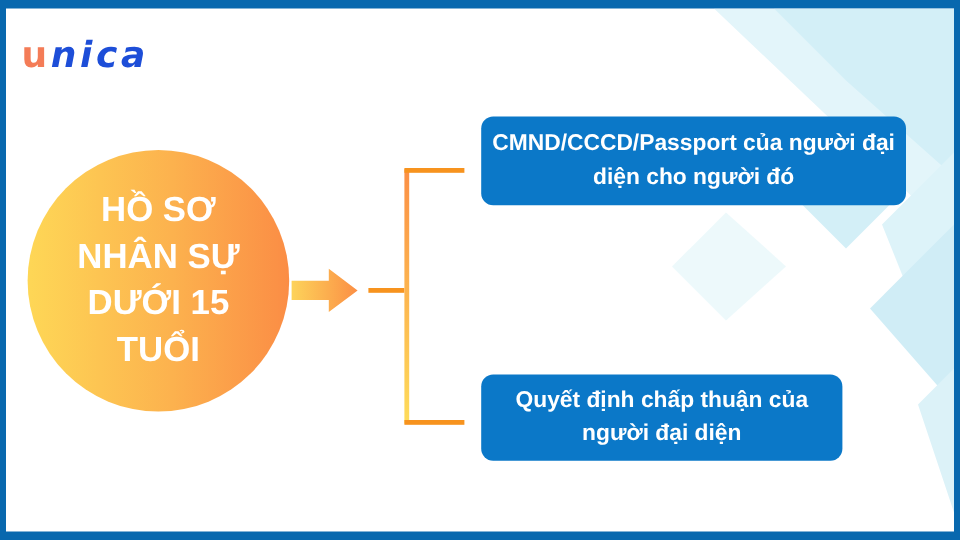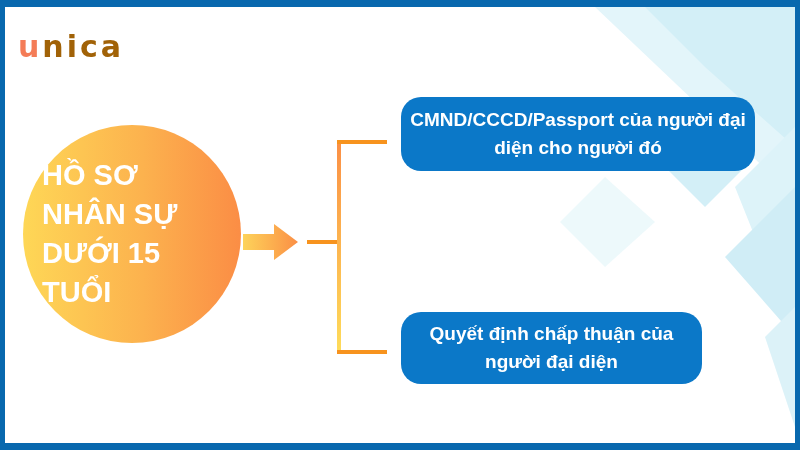--- a/index.html
+++ b/index.html
@@ -10,34 +10,34 @@
     border-right:5px solid #0868ae; border-bottom:7px solid #0868ae;
     background:#ffffff; overflow:hidden;
   }
   .deco { position:absolute; left:0; top:0; width:790px; height:436px; }
   .logo {
     position:absolute; left:13px; top:20px; height:40px;
     font-family:"DejaVu Sans", sans-serif; font-weight:bold; font-size:30px;
     letter-spacing:3px; line-height:40px;
   }
   .logo .u { color:#f47c57; }
-  .logo .rest { color:#a16207; }
+  .logo .rest { color:#1d4ed8;font-style:italic; }
   .circle {
     position:absolute; left:18px; top:118px; width:218px; height:218px; border-radius:50%;
     background:linear-gradient(90deg, #fed756 0%, #fcb24e 55%, #fb8d45 100%);
-    display:flex; align-items:center; justify-content:center; 
+    display:flex; align-items:center; justify-content:center; text-align:center;
   }
   .circle-text {
     color:#ffffff; font-family:"Liberation Sans", sans-serif; font-weight:bold;
     font-size:29px; line-height:39px; width:180px; white-space:pre-line;
   }
   .arrow { position:absolute; left:235px; top:215px; }
   .bracket { position:absolute; left:295px; top:125px; }
   .box {
-    position:absolute; background:#0b78c8; border-radius:20px;
+    position:absolute; background:#0b78c8; border-radius:10px;
     color:#ffffff; font-family:"Liberation Sans", sans-serif; font-weight:bold;
     font-size:19px; line-height:28px; text-align:center;
     display:flex; align-items:center; justify-content:center; box-sizing:border-box;
   }
   .box-top { left:396px; top:90px; width:354px; height:74px; }
   .box-bottom { left:396px; top:305px; width:301px; height:72px; }
 </style>
 </head>
 <body>
 

